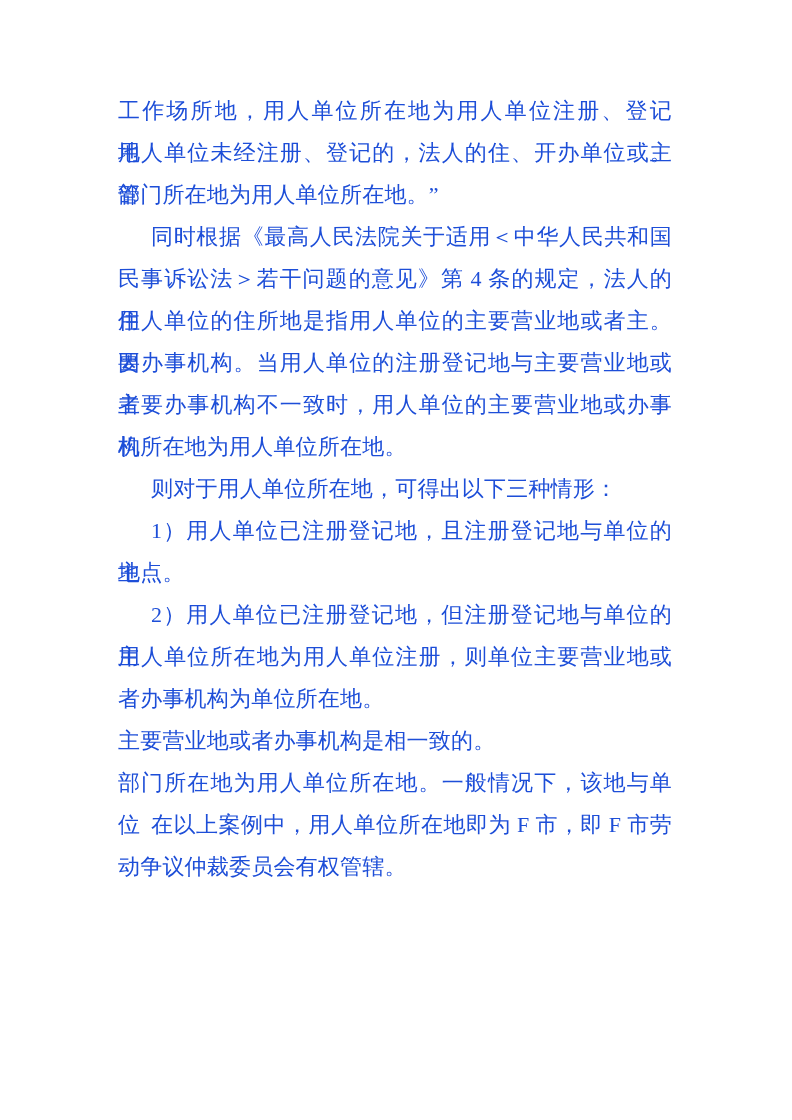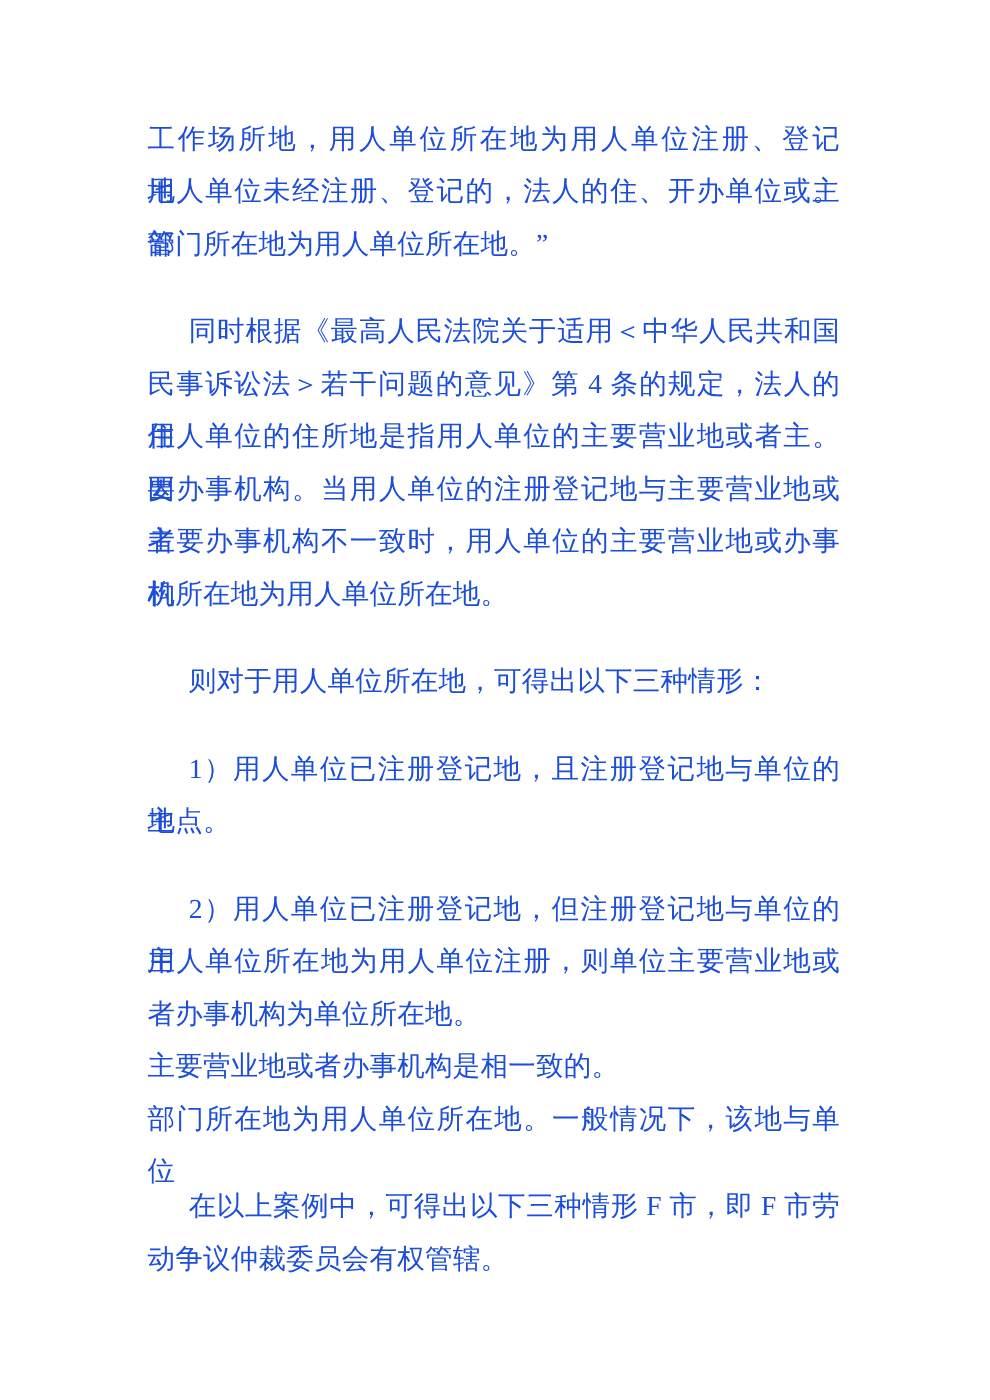--- a/index.html
+++ b/index.html
@@ -29,21 +29,20 @@
     text-align: left;
     white-space: normal;
     letter-spacing: 0.2px;
   }
   .line.justify {
     text-align: justify;
     text-align-last: justify;
   }
   .line.indent {
     text-indent: 33px;
-    margin-top: 28px;
   }
 </style>
 </head>
 <body>
 
 <div class="page">
   <div class="text-column">
       <div class="line justify">工作场所地，用人单位所在地为用人单位注册、登记地。</div>
       <div class="line justify">用人单位未经注册、登记的，法人的住、开办单位或主管</div>
       <div class="line">部门所在地为用人单位所在地。”</div>
@@ -54,16 +53,16 @@
       <div class="line justify">主要办事机构不一致时，用人单位的主要营业地或办事机</div>
       <div class="line">构所在地为用人单位所在地。</div>
       <div class="line indent">则对于用人单位所在地，可得出以下三种情形：</div>
       <div class="line justify indent">1）用人单位已注册登记地，且注册登记地与单位的主</div>
       <div class="line">地点。</div>
       <div class="line justify indent">2）用人单位已注册登记地，但注册登记地与单位的主</div>
       <div class="line justify">用人单位所在地为用人单位注册，则单位主要营业地或</div>
       <div class="line">者办事机构为单位所在地。</div>
       <div class="line">主要营业地或者办事机构是相一致的。</div>
       <div class="line justify">部门所在地为用人单位所在地。一般情况下，该地与单位</div>
-      <div class="line justify indent">在以上案例中，可得出以下三种情形 F 市，即 F 市劳</div>
+      <div class="line justify indent">在以上案例中，用人单位所在地即为 F 市，即 F 市劳</div>
       <div class="line">动争议仲裁委员会有权管辖。</div>
     </div>
 </div>
 
 </body></html>

